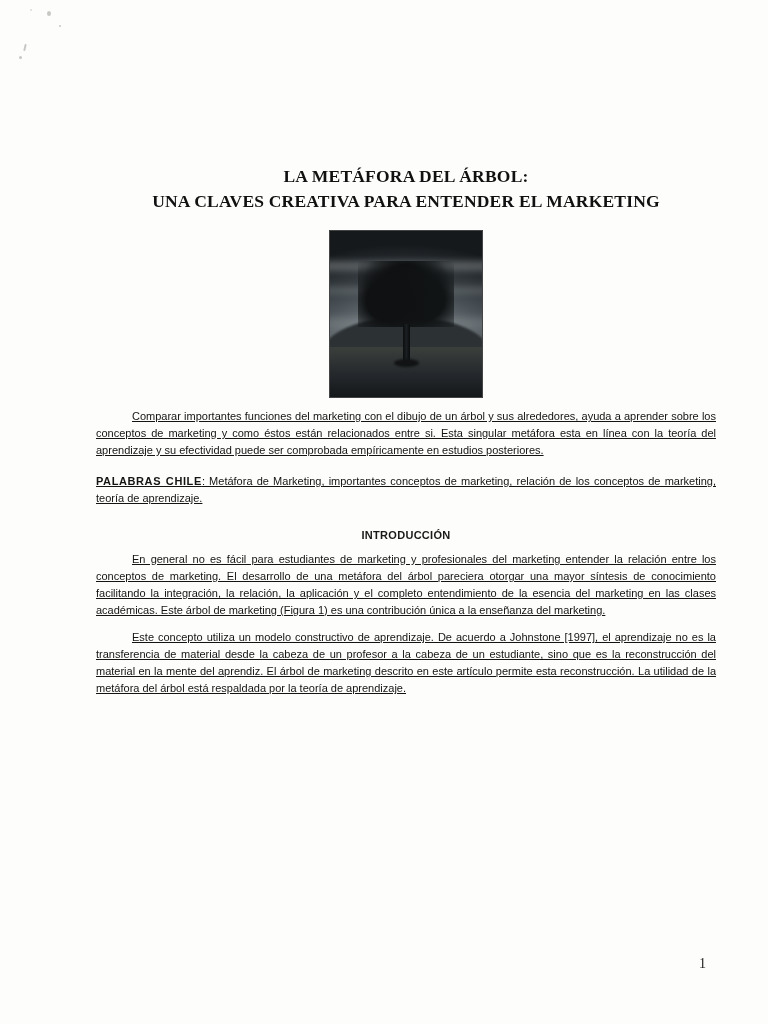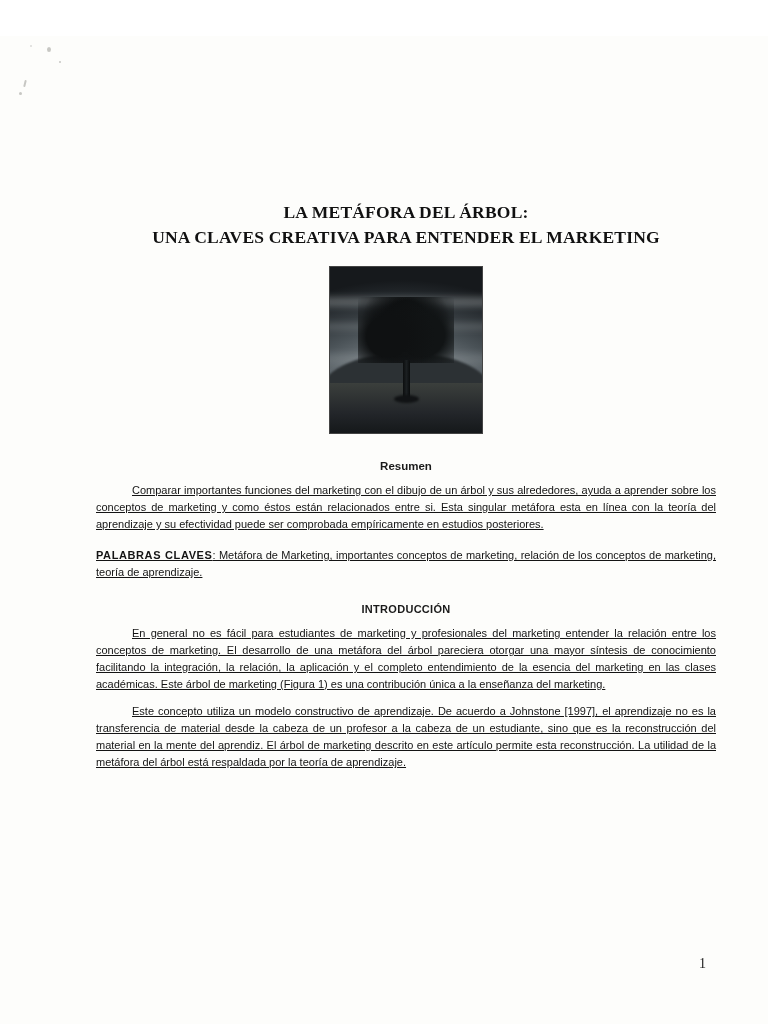--- a/index.html
+++ b/index.html
@@ -13,21 +13,20 @@
     position: relative;
     font-family: "Liberation Sans", sans-serif;
     color: #1a1a1a;
     overflow: hidden;
   }
 
   .page {
     position: absolute;
     inset: 0;
     background: #fdfdfb;
-    margin-top: 36px;
   }
 
   
   .speck {
     position: absolute;
     background: #9a9a96;
     border-radius: 50%;
     opacity: .55;
   }
   .speck.s1 { left: 47px;  top: 11px;  width: 4px;  height: 5px; }
@@ -219,25 +218,24 @@
         <div class="ground"></div>
         <div class="branch b1"></div>
         <div class="branch b2"></div>
         <div class="branch b3"></div>
         <div class="canopy"></div>
         <div class="trunk"></div>
       </div>
     </div>
 
 
-    <div class="section-head">Resumen</div>
     <p class="body indent">Comparar importantes funciones del marketing con el dibujo de un árbol y sus alrededores, ayuda a aprender sobre los conceptos de marketing y como éstos están relacionados entre si. Esta singular metáfora esta en línea con la teoría del aprendizaje y su efectividad puede ser comprobada empíricamente en estudios posteriores.</p>
 
     <p class="body kw">
-      <span class="kw-lead">PALABRAS CLAVES</span><span>: Metáfora de Marketing, importantes conceptos de marketing, relación de los conceptos de marketing, teoría de aprendizaje.</span>
+      <span class="kw-lead">PALABRAS CHILE</span><span>: Metáfora de Marketing, importantes conceptos de marketing, relación de los conceptos de marketing, teoría de aprendizaje.</span>
     </p>
 
     <div class="section-head intro">INTRODUCCIÓN</div>
     <p class="body indent">En general no es fácil para estudiantes de marketing y profesionales del marketing entender la relación entre los conceptos de marketing. El desarrollo de una metáfora del árbol pareciera otorgar una mayor síntesis de conocimiento facilitando la integración, la relación, la aplicación y el completo entendimiento de la esencia del marketing en las clases académicas. Este árbol de marketing (Figura 1) es una contribución única a la enseñanza del marketing.</p>
     <p class="body indent tight">Este concepto utiliza un modelo constructivo de aprendizaje. De acuerdo a Johnstone [1997], el aprendizaje no es la transferencia de material desde la cabeza de un profesor a la cabeza de un estudiante, sino que es la reconstrucción del material en la mente del aprendiz. El árbol de marketing descrito en este artículo permite esta reconstrucción. La utilidad de la metáfora del árbol está respaldada por la teoría de aprendizaje.</p>
 
   </div>
 
   <div class="page-number">1</div>
 </div>

